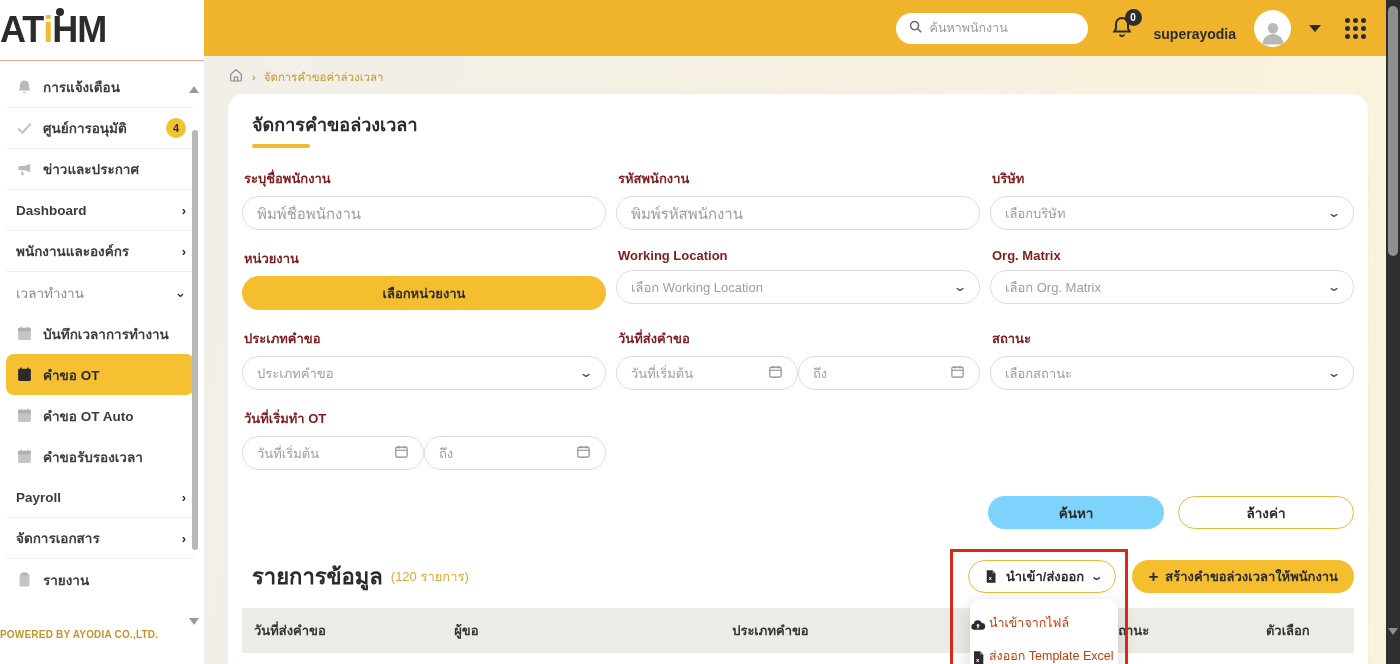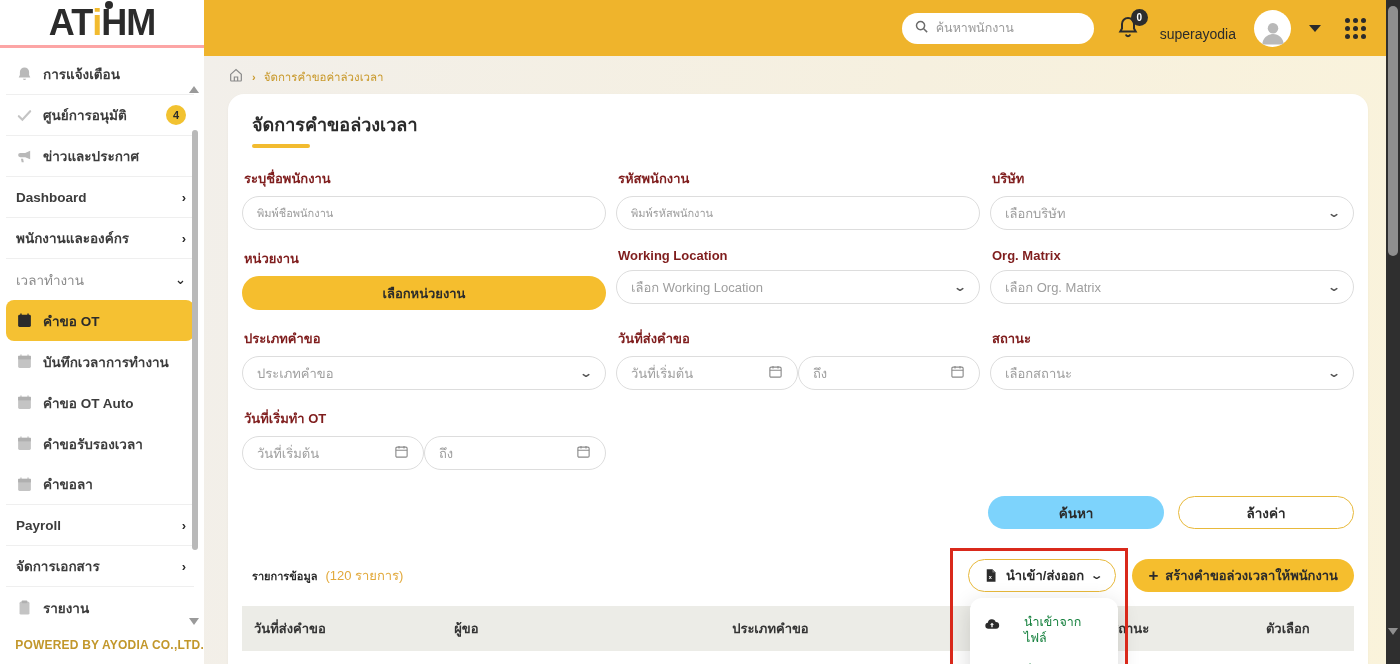--- a/index.html
+++ b/index.html
@@ -2,94 +2,94 @@
 <html><head>
 <meta charset="utf-8">
 <style>
   * { margin:0; padding:0; box-sizing:border-box; }
   html,body { width:1400px; height:664px; overflow:hidden; }
   body { font-family:"Liberation Sans","DejaVu Sans",sans-serif; color:#333; }
   .screen { position:relative; width:1400px; height:664px; display:flex; background:#fff; overflow:hidden; }
 
   
   .sidebar { position:relative; width:204px; height:664px; background:#fff; flex:0 0 204px; z-index:5; }
-  .logo-area { height:48px; display:flex; align-items:center; justify-content:center; border-bottom:3px solid #fca5a5; }
+  .logo-area { height:61px; display:flex; align-items:center; border-bottom:1px solid #fca5a5; }
   .logo { font-size:36px; font-weight:800; letter-spacing:-1px; color:#2b2b2b; display:flex; align-items:flex-end; }
   .logo .accent { color:#F2BB2F; position:relative; }
   .logo .h-dot { position:relative; }
   .logo .h-dot::before { content:""; position:absolute; top:-1px; left:4px; width:8px; height:8px; border-radius:50%; background:#2b2b2b; }
   .menu { padding:6px 10px 0 6px; }
   .menu-item { display:flex; align-items:center; height:41px; padding:0 8px 0 10px; font-size:13.5px; color:#3c3c3c; font-weight:600; cursor:pointer; border-radius:8px; }
   .menu-item .mi-icon { width:17px; height:17px; margin-right:10px; flex:0 0 17px; display:inline-flex; }
   .menu-item .mi-icon svg { width:17px; height:17px; }
   .menu-item .lbl { flex:1; white-space:nowrap; overflow:hidden; }
   .menu-item .chev { color:#2b2b2b; font-weight:700; font-size:13px; }
   .menu-item.divider { border-radius:0; border-bottom:1px solid #efefef; }
   .menu-item.section { color:#8b8b8b; font-weight:400; }
   .menu-item.active { background:#F5C132; color:#2b2b2b; }
   .menu-item .badge-num { background:#F2C230; color:#2b2b2b; font-size:11px; font-weight:700; min-width:20px; height:20px; border-radius:50%; display:flex; align-items:center; justify-content:center; }
-  .powered { position:absolute; bottom:12px; left:0; right:0; text-align:right; font-size:12px; font-weight:700; color:#C2972B; letter-spacing:.2px; }
+  .powered { position:absolute; bottom:24px; left:0; right:0; text-align:left; font-size:10px; font-weight:700; color:#C2972B; letter-spacing:.2px; }
   .side-scroll { position:absolute; right:6px; top:130px; width:6px; height:420px; background:#b9b9b9; border-radius:3px; }
   .side-arrow { position:absolute; right:5px; width:0; height:0; border-left:5px solid transparent; border-right:5px solid transparent; }
   .side-arrow.up { top:86px; border-bottom:7px solid #9a9a9a; }
   .side-arrow.down { top:618px; border-top:7px solid #9a9a9a; }
 
   
   .main { flex:1; display:flex; flex-direction:column; min-width:0; }
   .topbar { height:56px; background:#EFB42C; display:flex; align-items:center; justify-content:flex-end; gap:18px; padding:0 34px 0 20px; flex:0 0 56px; }
   .search-pill { width:192px; height:31px; background:#fff; border-radius:16px; display:flex; align-items:center; padding:0 12px; gap:7px; }
   .search-pill input { border:none; outline:none; font-size:12.5px; width:100%; background:transparent; color:#444; }
   .search-pill input::placeholder { color:#9b9b9b; }
   .bell-wrap { position:relative; width:26px; height:26px; margin-left:4px; }
   .bell-wrap svg { width:24px; height:24px; }
   .bell-badge { position:absolute; top:-6px; right:-6px; background:#2d2d2d; color:#fff; font-size:10px; font-weight:700; min-width:17px; height:17px; border-radius:50%; display:flex; align-items:center; justify-content:center; }
-  .username { font-size:14px; font-weight:400; color:#2b2b2b;margin-top:12px; }
+  .username { font-size:14px; font-weight:700; color:#2b2b2b;margin-top:12px; }
   .avatar { width:37px; height:37px; border-radius:50%; background:#fff; overflow:hidden; display:flex; align-items:flex-end; justify-content:center; }
   .chev-down-top { width:0; height:0; border-left:6px solid transparent; border-right:6px solid transparent; border-top:7px solid #2b2b2b; }
   .grid-icon { display:grid; grid-template-columns:repeat(3,5px); grid-gap:3px; margin-left:6px; }
   .grid-icon span { width:5px; height:5px; border-radius:50%; background:#2b2b2b; }
 
   .content { position:relative; flex:1; background:linear-gradient(100deg,#F2EFEA 0%,#F6F0DF 55%,#FAF3DB 100%); padding:8px 32px 0 24px; overflow:hidden; }
   .breadcrumb { display:flex; align-items:center; gap:8px; height:26px; margin-bottom:4px; }
   .breadcrumb .home svg { width:16px; height:16px; }
   .breadcrumb .sep { color:#C9992B; font-size:11px; font-weight:700; }
   .breadcrumb .cur { color:#C9992B; font-size:11.5px; }
 
   .card { background:#fff; border-radius:16px; padding:16px 14px 0 14px; min-height:600px; box-shadow:0 1px 3px rgba(0,0,0,.04); }
   .page-title { font-size:18px; font-weight:700; color:#2b2b2b; margin-left:10px; }
   .title-underline { width:58px; height:4px; background:#F2BB2F; border-radius:2px; margin:5px 0 0 10px; }
 
   .filters { display:grid; grid-template-columns:repeat(3,1fr); column-gap:10px; row-gap:18px; margin-top:20px; }
   .field label { display:block; font-size:13px; font-weight:700; color:#7f1d1d; margin-bottom:7px; margin-left:2px; }
   .ctrl { height:34px; border:1px solid #ddd; border-radius:17px; display:flex; align-items:center; padding:0 14px; font-size:13px; color:#9e9e9e; background:#fff; }
-  .ctrl input { border:none; outline:none; width:100%; font-size:11px; background:transparent; color:#444; }
+  .ctrl input { border:none; outline:none; width:100%; font-size:15px; background:transparent; color:#444; }
   .ctrl input::placeholder { color:#9e9e9e; }
   .ctrl .ph { flex:1; white-space:nowrap; overflow:hidden; }
   .ctrl .chev { color:#555; font-size:12px; font-weight:700; transform:scaleX(1.4); }
   .date-pair { display:flex; gap:0; }
   .date-pair .ctrl { flex:1; }
   .cal-ic svg { width:15px; height:15px; }
   .btn-dept { height:34px; border-radius:17px; background:#F5BE2E; color:#2b2b2b; font-size:13px; font-weight:700; display:flex; align-items:center; justify-content:center; cursor:pointer; }
 
   .actions { display:flex; justify-content:flex-end; gap:14px; margin-top:26px; }
   .btn { height:33px; border-radius:17px; display:flex; align-items:center; justify-content:center; font-size:13.5px; font-weight:700; cursor:pointer; }
   .btn-search { width:176px; background:#7dd3fc; color:#2b2b2b; }
   .btn-clear { width:176px; background:#fff; border:1.5px solid #E8B93B; color:#2b2b2b; }
 
   .list-header { display:flex; align-items:center; margin-top:30px; padding-left:10px; }
-  .list-title { font-size:11px; font-weight:700; color:#2b2b2b; }
+  .list-title { font-size:22px; font-weight:700; color:#2b2b2b; }
   .list-count { font-size:13px; color:#E2A93B; margin-left:8px; }
   .list-right { margin-left:auto; display:flex; align-items:center; gap:16px; }
 
   .ie-wrap { position:relative; }
   .btn-ie { height:33px; border-radius:17px; background:#fff; border:1.5px solid #E8B93B; display:flex; align-items:center; gap:8px; padding:0 14px; font-size:13px; font-weight:700; color:#2b2b2b; cursor:pointer; }
   .btn-ie svg { width:15px; height:15px; }
   .btn-ie .chev { font-size:11px; transform:scaleX(1.5); }
   .dropdown { position:absolute; top:39px; left:2px; width:148px; background:#fff; border-radius:12px; box-shadow:0 6px 22px rgba(0,0,0,.16); padding:9px 0; z-index:40; }
-  .dd-item { display:flex; align-items:flex-start; gap:24px; padding:8px 14px; font-size:12.5px; color:#15803d; cursor:pointer; line-height:1.25; }
+  .dd-item { display:flex; align-items:flex-start; gap:3px; padding:8px 0; font-size:12.5px; color:#c2410c; cursor:pointer; line-height:1.25; }
   .dd-item svg { width:16px; height:16px; flex:0 0 16px; margin-top:1px; }
   .red-box { position:absolute; left:-18px; top:-11px; width:178px; height:134px; border:3px solid #D9291B; z-index:60; pointer-events:none; }
 
   .btn-create { height:33px; border-radius:17px; background:#F5BE2E; color:#2b2b2b; display:flex; align-items:center; gap:7px; padding:0 16px; font-size:13px; font-weight:700; cursor:pointer; }
   .btn-create .plus { font-size:17px; font-weight:700; }
 
   table { width:100%; border-collapse:collapse; margin-top:14px; }
   thead tr { background:#ECECE7; }
   th { text-align:left; font-size:13px; font-weight:700; color:#333; padding:12px 12px; white-space:nowrap; }
   td { font-size:13px; color:#444; padding:15px 12px; border-bottom:1px solid #f0f0f0; white-space:nowrap; }
@@ -144,68 +144,58 @@
         <span class="chev">›</span>
       </div>
       <div class="menu-item divider">
         <span class="lbl">พนักงานและองค์กร</span>
         <span class="chev">›</span>
       </div>
       <div class="menu-item section">
         <span class="lbl">เวลาทำงาน</span>
         <span class="chev">⌄</span>
       </div>
-      <div class="menu-item active">
-        <span class="mi-icon">
-            <svg viewBox="0 0 24 24" fill="#2b2b2b">
-              <path d="M7 2v3M17 2v3" stroke="#2b2b2b" stroke-width="2"></path>
-              <rect x="3" y="4" width="18" height="17" rx="2"></rect>
-            </svg>
-          </span>
-        <span class="lbl">คำขอ OT</span>
-      </div>
       <div class="menu-item">
         <span class="mi-icon">
             <svg viewBox="0 0 24 24" fill="#c4c4c4">
               <path d="M7 2v3M17 2v3" stroke="#c4c4c4" stroke-width="2"></path>
               <rect x="3" y="4" width="18" height="17" rx="2"></rect>
               <rect x="3" y="4" width="18" height="5" fill="#b0b0b0"></rect>
             </svg>
           </span>
         <span class="lbl">บันทึกเวลาการทำงาน</span>
       </div>
+      <div class="menu-item active">
+        <span class="mi-icon">
+            <svg viewBox="0 0 24 24" fill="#2b2b2b">
+              <path d="M7 2v3M17 2v3" stroke="#2b2b2b" stroke-width="2"></path>
+              <rect x="3" y="4" width="18" height="17" rx="2"></rect>
+            </svg>
+          </span>
+        <span class="lbl">คำขอ OT</span>
+      </div>
       <div class="menu-item">
         <span class="mi-icon">
             <svg viewBox="0 0 24 24" fill="#c4c4c4">
               <path d="M7 2v3M17 2v3" stroke="#c4c4c4" stroke-width="2"></path>
               <rect x="3" y="4" width="18" height="17" rx="2"></rect>
               <rect x="3" y="4" width="18" height="5" fill="#b0b0b0"></rect>
             </svg>
           </span>
         <span class="lbl">คำขอ OT Auto</span>
       </div>
       <div class="menu-item">
         <span class="mi-icon">
             <svg viewBox="0 0 24 24" fill="#c4c4c4">
               <path d="M7 2v3M17 2v3" stroke="#c4c4c4" stroke-width="2"></path>
               <rect x="3" y="4" width="18" height="17" rx="2"></rect>
               <rect x="3" y="4" width="18" height="5" fill="#b0b0b0"></rect>
             </svg>
           </span>
         <span class="lbl">คำขอรับรองเวลา</span>
-      </div>
-      <div class="menu-item divider">
-        <span class="mi-icon">
-            <svg viewBox="0 0 24 24" fill="#c4c4c4">
-              <path d="M7 2v3M17 2v3" stroke="#c4c4c4" stroke-width="2"></path>
-              <rect x="3" y="4" width="18" height="17" rx="2"></rect>
-              <rect x="3" y="4" width="18" height="5" fill="#b0b0b0"></rect>
-            </svg>
-          </span>
-        <span class="lbl">คำขอลา</span>
       </div>
       <div class="menu-item divider">
         <span class="lbl">Payroll</span>
         <span class="chev">›</span>
       </div>
       <div class="menu-item divider">
         <span class="lbl">จัดการเอกสาร</span>
         <span class="chev">›</span>
       </div>
       <div class="menu-item">

